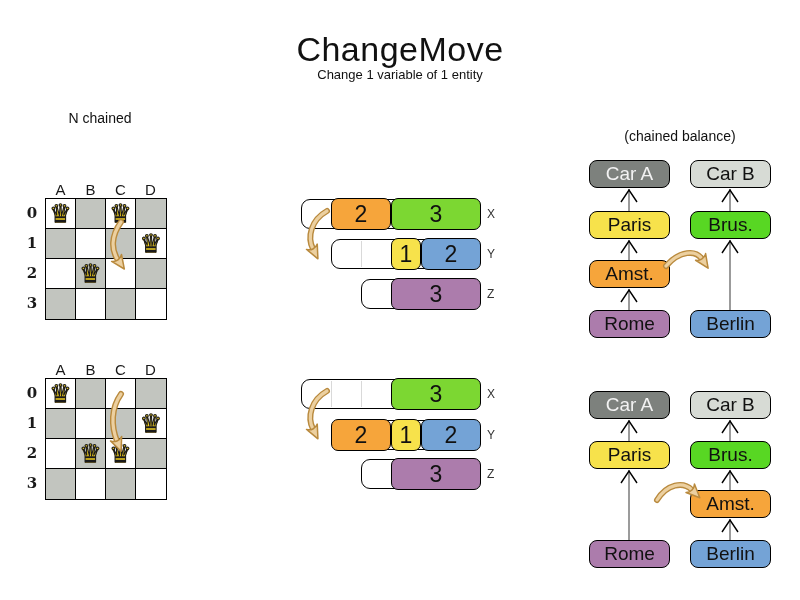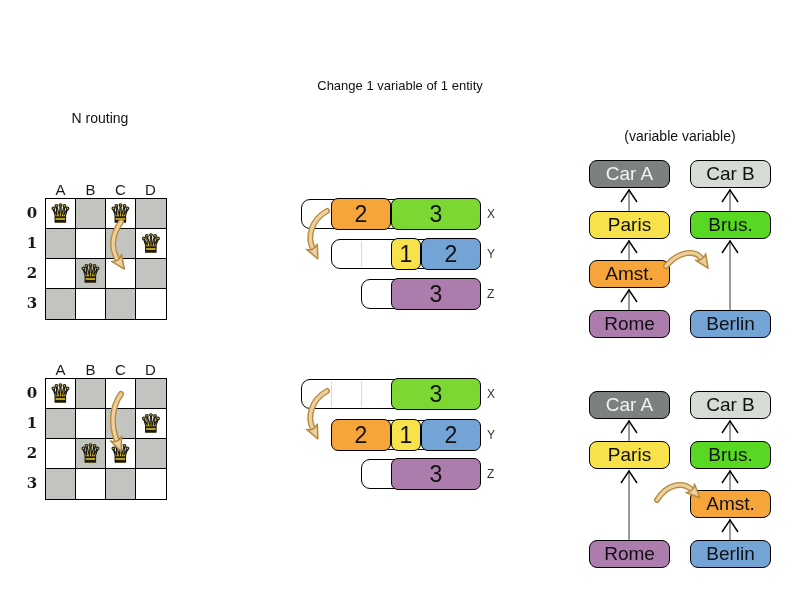--- a/index.html
+++ b/index.html
@@ -1,20 +1,20 @@
 <!DOCTYPE html>
 <html><head>
 <meta charset="utf-8">
 <style>
   html,body{margin:0;padding:0;background:#fff;}
   .stage{position:relative;width:800px;height:600px;background:#ffffff;overflow:hidden;
          font-family:"Liberation Sans",sans-serif;color:#111;}
   .abs{position:absolute;}
   .title{left:0;right:0;top:30px;text-align:center;font-size:34px;letter-spacing:0.5px;color:#111;}
-  .subtitle{left:0;right:0;top:78px;text-align:center;font-size:13px;color:#111;}
+  .subtitle{left:0;right:0;top:67px;text-align:center;font-size:13px;color:#111;}
   .sec-label{text-align:center;font-size:14px;color:#111;}
 
   
   .board{display:grid;grid-template-columns:repeat(4,30px);grid-template-rows:repeat(4,30px);
          border:1px solid #000;background:#fff;}
   .cell{box-sizing:border-box;width:30px;height:30px;border-right:1px solid #000;border-bottom:1px solid #000;
         display:flex;align-items:center;justify-content:center;}
   .cell.lc{border-right:none;} .cell.lr{border-bottom:none;}
   .cell.dark{background:#c2c5bf;}
   .queen{font-family:"DejaVu Sans",sans-serif;font-size:25px;line-height:28px;color:#f3cf1d;
@@ -39,24 +39,25 @@
   .v-yellow{background:#f7e24b;} .v-green{background:#58d723;} .v-orange{background:#f6a53b;}
   .v-purple{background:#ac7cac;} .v-blue{background:#74a3d6;}
 
   svg.overlay{position:absolute;left:0;top:0;z-index:5;pointer-events:none;}
 </style>
 </head>
 <body>
 
 <div class="stage">
 
+  <div class="abs title">ChangeMove</div>
   <div class="abs subtitle">Change 1 variable of 1 entity</div>
 
-  <div class="abs sec-label" style="left:30px;top:110px;width:140px;">N routing</div>
-  <div class="abs sec-label" style="left:600px;top:128px;width:160px;">(variable variable)</div>
+  <div class="abs sec-label" style="left:30px;top:110px;width:140px;">N chained</div>
+  <div class="abs sec-label" style="left:600px;top:128px;width:160px;">(chained balance)</div>
 
   <div class="abs" style="left:46px;top:181px;">
     <span class="col-label">A</span><span class="col-label">B</span><span class="col-label">C</span><span class="col-label">D</span>
   </div>
   <div class="abs row-label" style="left:22px;top:198px;">0</div>
   <div class="abs row-label" style="left:22px;top:228px;">1</div>
   <div class="abs row-label" style="left:22px;top:258px;">2</div>
   <div class="abs row-label" style="left:22px;top:288px;">3</div>
 
   <div class="abs board" style="left:45px;top:198px;">

